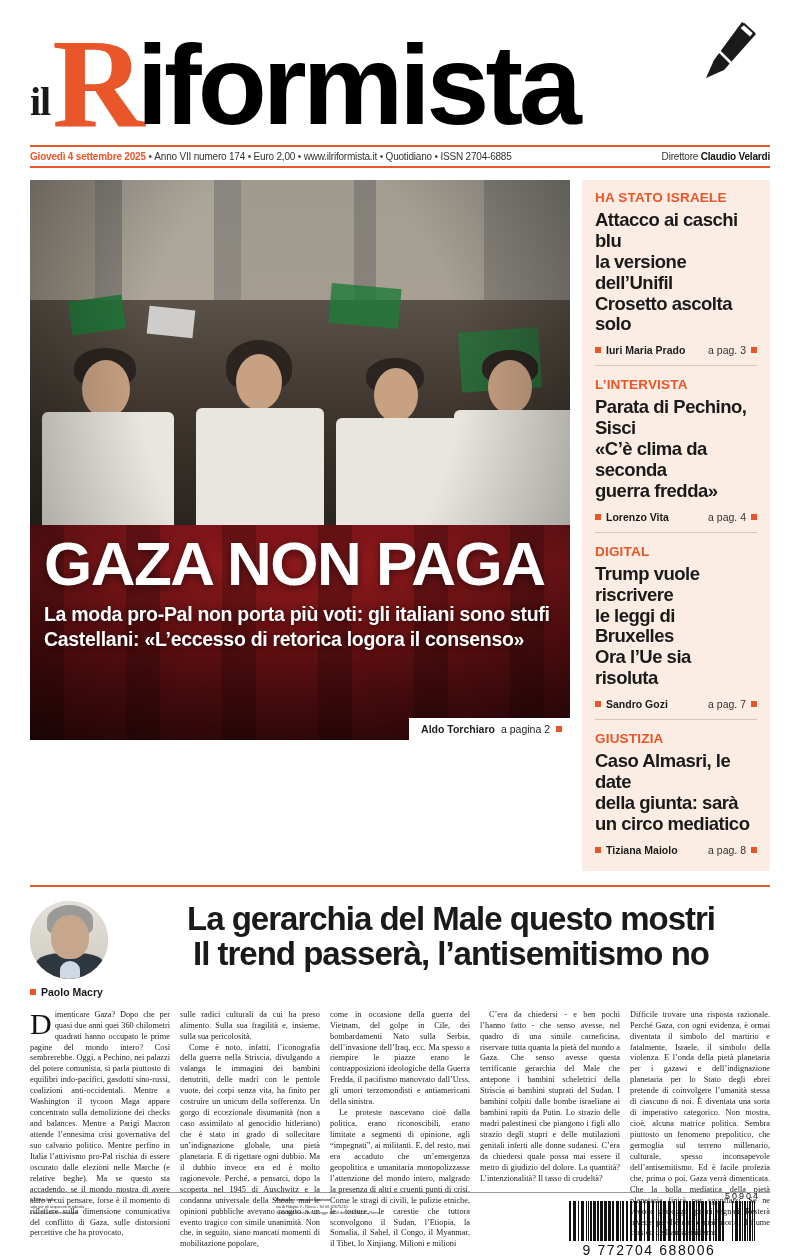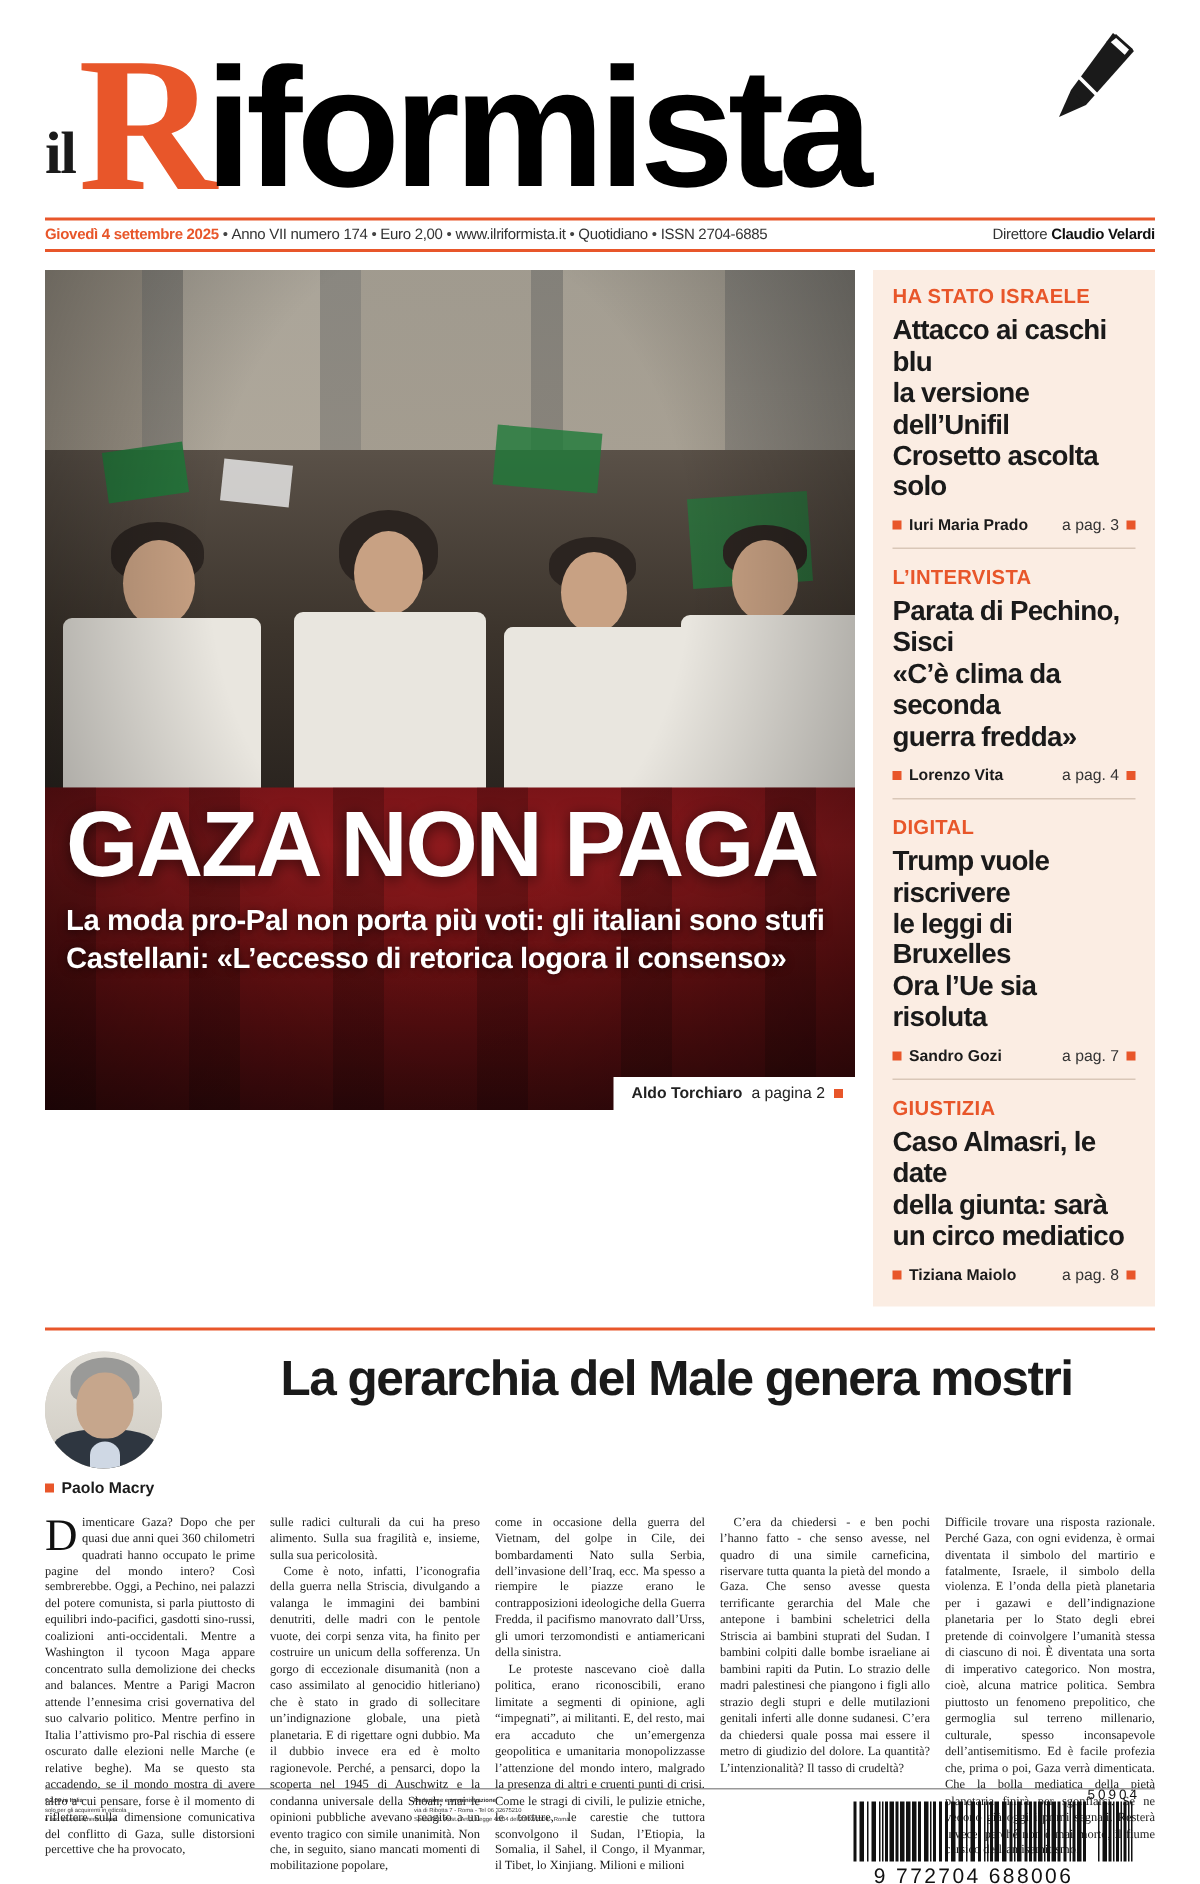--- a/index.html
+++ b/index.html
@@ -352,21 +352,22 @@
       <div class="av-shirt"></div>
       <div class="av-hair"></div>
       <div class="av-face"></div>
     </div>
     <div class="ed-author">
       <span class="sq"></span>
       <span>Paolo Macry</span>
     </div>
   </div>
   <div class="ed-head">
-    <div>La gerarchia del Male genera mostri</div>
+    <div>La gerarchia del Male questo mostri</div>
+    <div>Il trend passerà, l’antisemitismo no</div>
   </div>
 </div>
 
 <div class="cols">
   <div class="col">
     <p class="first"><span class="dropcap">D</span><span>imenticare Gaza? Dopo che per quasi due anni quei 360 chilometri quadrati hanno occupato le prime pagine del mondo intero? Così sembrerebbe. Oggi, a Pechino, nei palazzi del potere comunista, si parla piuttosto di equilibri indo-pacifici, gasdotti sino-russi, coalizioni anti-occidentali. Mentre a Washington il tycoon Maga appare concentrato sulla demolizione dei checks and balances. Mentre a Parigi Macron attende l’ennesima crisi governativa del suo calvario politico. Mentre perfino in Italia l’attivismo pro-Pal rischia di essere oscurato dalle elezioni nelle Marche (e relative beghe). Ma se questo sta accadendo, se il mondo mostra di avere altro a cui pensare, forse è il momento di riflettere sulla dimensione comunicativa del conflitto di Gaza, sulle distorsioni percettive che ha provocato,</span></p>
   </div>
   <div class="col">
     <p class="first">sulle radici culturali da cui ha preso alimento. Sulla sua fragilità e, insieme, sulla sua pericolosità.</p>
     <p>Come è noto, infatti, l’iconografia della guerra nella Striscia, divulgando a valanga le immagini dei bambini denutriti, delle madri con le pentole vuote, dei corpi senza vita, ha finito per costruire un unicum della sofferenza. Un gorgo di eccezionale disumanità (non a caso assimilato al genocidio hitleriano) che è stato in grado di sollecitare un’indignazione globale, una pietà planetaria. E di rigettare ogni dubbio. Ma il dubbio invece era ed è molto ragionevole. Perché, a pensarci, dopo la scoperta nel 1945 di Auschwitz e la condanna universale della Shoah, mai le opinioni pubbliche avevano reagito a un evento tragico con simile unanimità. Non che, in seguito, siano mancati momenti di mobilitazione popolare,</p>

